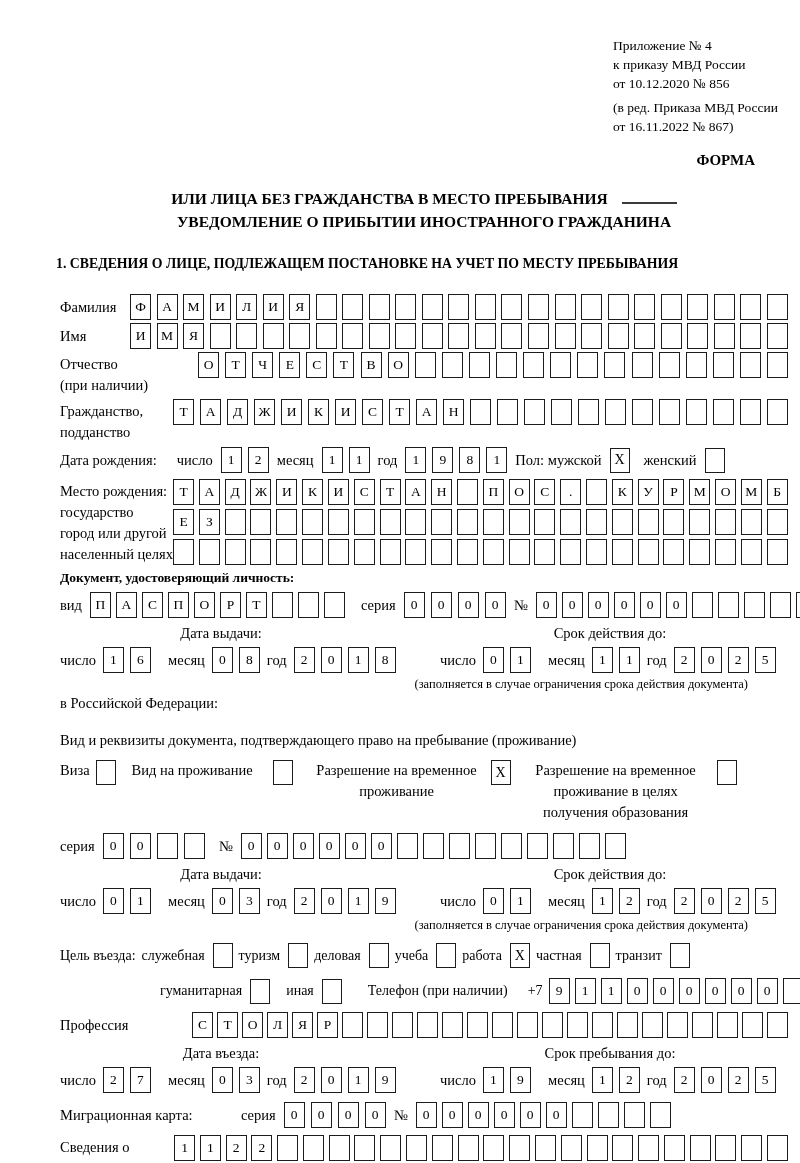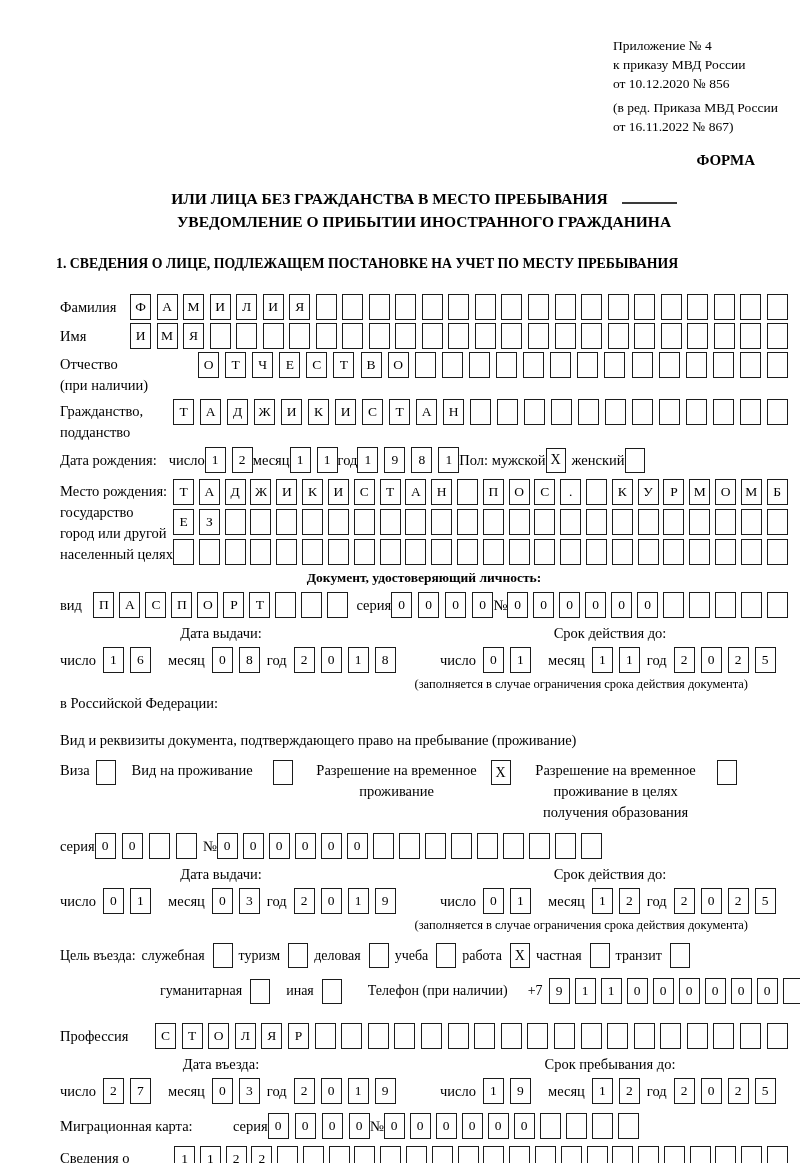--- a/index.html
+++ b/index.html
@@ -15,21 +15,21 @@
   .edition { margin-top:5px; }
   .forma { margin-top:16px; text-align:right; padding-right:33px; font-weight:bold; font-size:15px; }
 
   .title { margin-top:18px; text-align:center; font-weight:bold; font-size:15.5px; line-height:23px; }
   .t-underline { display:inline-block; width:55px; height:14px; border-bottom:2px solid #3a3a3a; margin-left:14px; }
 
   .section-heading { margin-top:23px; margin-left:-4px; font-weight:bold; font-size:13.8px; text-align:left; white-space:nowrap; }
 
   .fields { margin-top:22px; }
   .frow { display:flex; align-items:flex-start; margin-bottom:3px; font-size:14.5px; }
-  .frow.inline { align-items:center; }
+  .frow.inline { align-items:center; gap:8px; }
   .il { white-space:nowrap; }
   .flabel { line-height:21px; padding-top:2px; flex:0 0 auto; }
   .flabel.single { line-height:26px; padding-top:0; }
   .w70{width:70px;} .w138{width:138px;} .w113{width:113px;} .w95{width:95px;}
   .w114{width:114px;} .w48{width:48px;} .w173{width:173px;}
 
   .cells { display:flex; }
   .cells.stretch { flex:1; justify-content:space-between; }
   .cells.d { gap:6px; }
   .cells.tight { gap:5px; }
@@ -41,21 +41,21 @@
   }
   .cellcol { flex:1; display:flex; flex-direction:column; gap:4px; padding-top:0; }
 
   .checkbox {
     width:20px; height:25px; flex:0 0 auto;
     border:1.6px solid #1c1c1c;
     display:inline-flex; align-items:center; justify-content:center;
     font-size:14px;
   }
 
-  .doc-header { text-align:center; font-weight:bold; font-size:13.5px; margin:5px 0 6px 0; }
+  .doc-header { font-weight:bold; font-size:13.5px; margin:5px 0 6px 0; }
 
   .dpair { display:flex; margin-top:7px; font-size:14.5px; }
   .dg-left { width:322px; }
   .dg-right { margin-left:58px; width:340px; }
   .dcap { text-align:center; margin-bottom:5px; }
   .dline { display:flex; align-items:center; gap:7px; }
   .note-r { text-align:right; padding-right:40px; font-size:12.5px; margin-top:4px; }
 
   .para { font-size:14.5px; line-height:23px; }
   .mt14 { margin-top:14px; }
@@ -554,21 +554,21 @@
           <span class="cell">0</span>
           <span class="cell">0</span>
           <span class="cell">0</span>
           <span class="cell">0</span>
           <span class="cell">0</span>
           <span class="cell">0</span>
           <span class="cell"></span>
         </span>
     </div>
 
-    <div class="frow" style="margin-top:19px;">
+    <div class="frow" style="margin-top:8px;gap:37px;">
       <div class="flabel single w95">Профессия</div>
       <div class="cells stretch">
           <span class="cell">С</span>
           <span class="cell">Т</span>
           <span class="cell">О</span>
           <span class="cell">Л</span>
           <span class="cell">Я</span>
           <span class="cell">Р</span>
           <span class="cell"></span>
           <span class="cell"></span>

